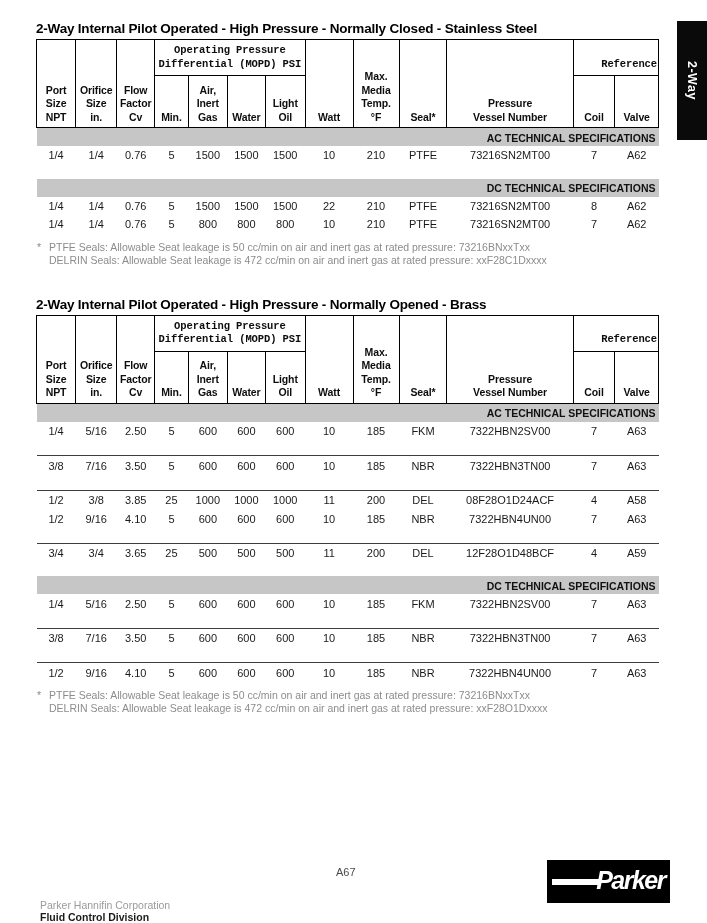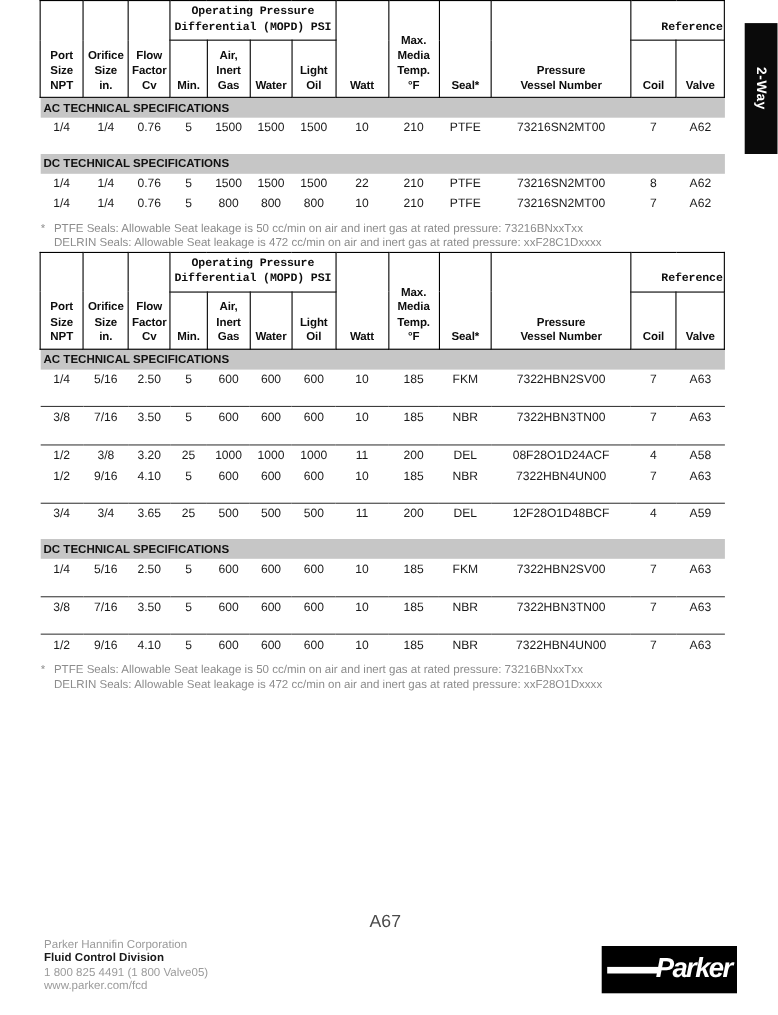--- a/index.html
+++ b/index.html
@@ -21,21 +21,21 @@
     text-align:center;vertical-align:bottom;white-space:pre-line;
     line-height:1.28;padding:2px 1px 3px 1px;letter-spacing:-0.1px;
   }
   table.spec thead tr.hrow1{height:36px;}
   table.spec thead tr.hrow2{height:52px;}
   table.spec th.h-group{vertical-align:middle;padding-bottom:2px;font-family:Liberation Mono, monospace;}
   table.spec th.h-ref{vertical-align:bottom;padding-bottom:4px;text-align:right;}
   table.spec tbody td{border:none;}
   tr.band-row td{
     background:#c6c6c6;font-size:10.5px;font-weight:700;color:#111;
-    text-align:left;padding:3px 3px 2px 3px;height:13px;
+    text-align:right;padding:3px 3px 2px 3px;height:13px;
     border-bottom:1.5px solid #333;
   }
   tr.data-row td{
     font-size:11px;color:#1a1a1a;text-align:center;vertical-align:middle;
     height:18.5px;padding:0;border-bottom:1.5px solid #3d3d3d;
   }
   tr.data-row.row-top td{border-top:1.5px solid #3d3d3d;}
   tr.gap-row td{height:13px;}
   tr.section-gap-row td{height:12px;}
 
@@ -44,39 +44,40 @@
 
   .side-tab{
     position:absolute;right:0;top:21px;width:30px;height:119px;background:#0a0a0a;
     display:flex;align-items:center;justify-content:center;
   }
   .side-tab span{
     writing-mode:vertical-rl;color:#fff;font-weight:700;font-size:12.5px;letter-spacing:0.5px;
   }
 
   .footer-info{position:absolute;left:40px;top:853px;font-size:10.5px;line-height:1.17;}
-  .f-gray{color:#9b9b9b;}
+  .f-gray{color:#9b9b9b;margin-top:46px;}
   .f-div{color:#1a1a1a;font-weight:700;}
-  .page-num{position:absolute;left:336px;top:830px;font-size:16px;color:#4a4a4a;}
+  .page-num{position:absolute;left:336px;top:866px;font-size:11px;color:#4a4a4a;}
   .parker-logo{position:absolute;left:547px;top:860px;width:123px;height:43px;background:#000;}
   .logo-bar{position:absolute;left:5px;top:19px;width:47px;height:6px;background:#fff;}
   .logo-text{
     position:absolute;right:5px;top:6px;color:#fff;font-weight:700;font-style:italic;
     font-size:25px;letter-spacing:-1.5px;
   }
 </style>
 </head>
 <body>
 
 <div class="side-tab">
   <span>2-Way</span>
 </div>
 
 <div class="content">
 
+  <h2 class="table-title mt-first">2-Way Internal Pilot Operated - High Pressure - Normally Closed - Stainless Steel</h2>
   <div>
       <table class="spec">
         <colgroup>
           <col style="width: 6.3%;">
           <col style="width: 6.6%;">
           <col style="width: 6.1%;">
           <col style="width: 5.4%;">
           <col style="width: 6.3%;">
           <col style="width: 6.1%;">
           <col style="width: 6.4%;">
@@ -181,20 +182,21 @@
       </table>
     </div>
   <div class="footnote">
     <span class="fn-marker">*</span>
     <span>
       <span style="display:block">PTFE Seals: Allowable Seat leakage is 50 cc/min on air and inert gas at rated pressure: 73216BNxxTxx</span>
       <span style="display:block">DELRIN Seals: Allowable Seat leakage is 472 cc/min on air and inert gas at rated pressure: xxF28C1Dxxxx</span>
     </span>
   </div>
 
+  <h2 class="table-title mt-second">2-Way Internal Pilot Operated - High Pressure - Normally Opened - Brass</h2>
   <div>
       <table class="spec">
         <colgroup>
           <col style="width: 6.3%;">
           <col style="width: 6.6%;">
           <col style="width: 6.1%;">
           <col style="width: 5.4%;">
           <col style="width: 6.3%;">
           <col style="width: 6.1%;">
           <col style="width: 6.4%;">
@@ -276,21 +278,21 @@
             <td>7322HBN3TN00</td>
             <td>7</td>
             <td>A63</td>
           </tr>
           <tr class="gap-row">
             <td colspan="13"></td>
           </tr>
           <tr class="data-row row-top">
             <td>1/2</td>
             <td>3/8</td>
-            <td>3.20</td>
+            <td>3.85</td>
             <td>25</td>
             <td>1000</td>
             <td>1000</td>
             <td>1000</td>
             <td>11</td>
             <td>200</td>
             <td>DEL</td>
             <td>08F28O1D24ACF</td>
             <td>4</td>
             <td>A58</td>

